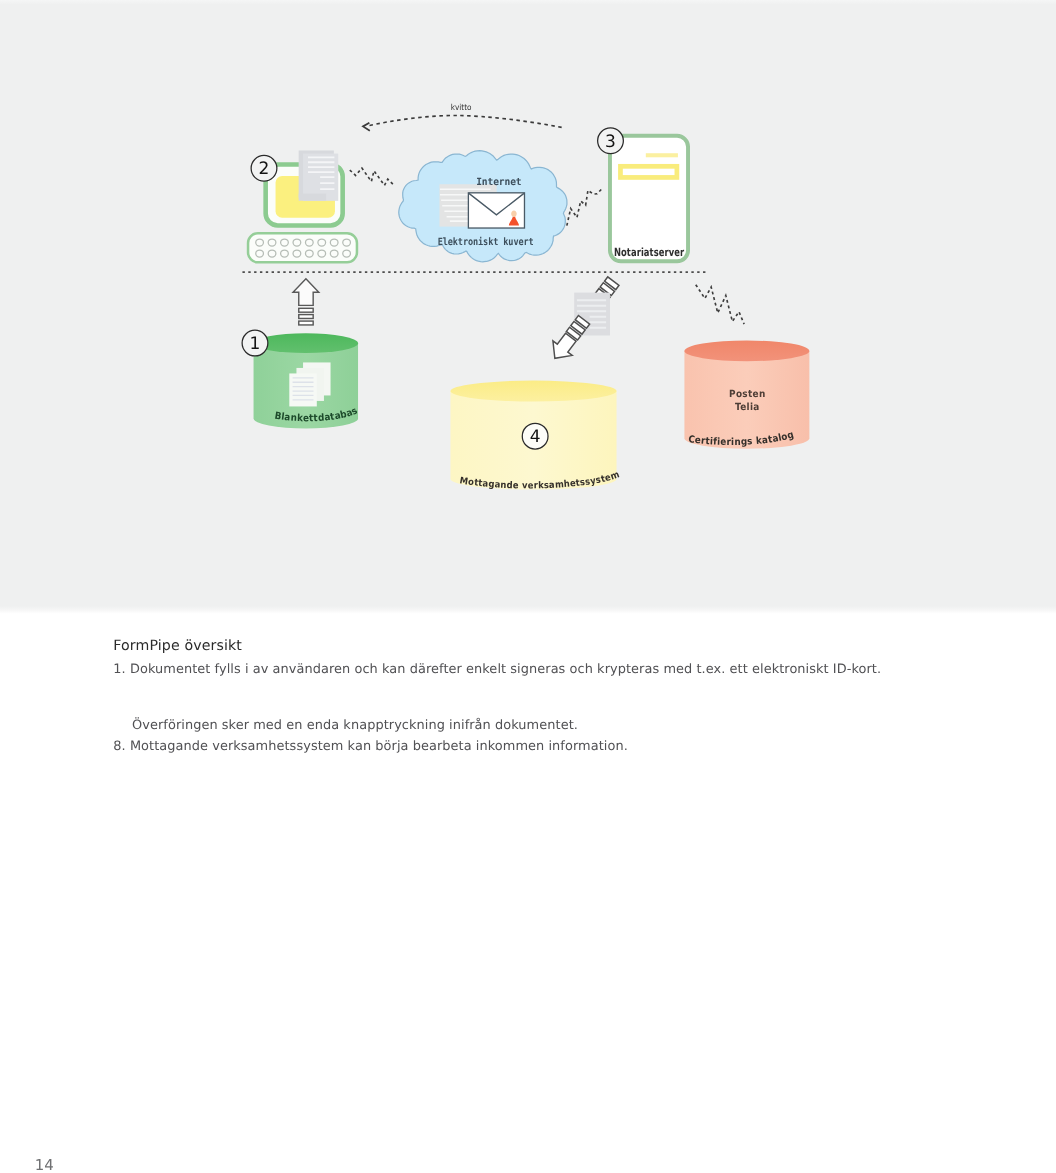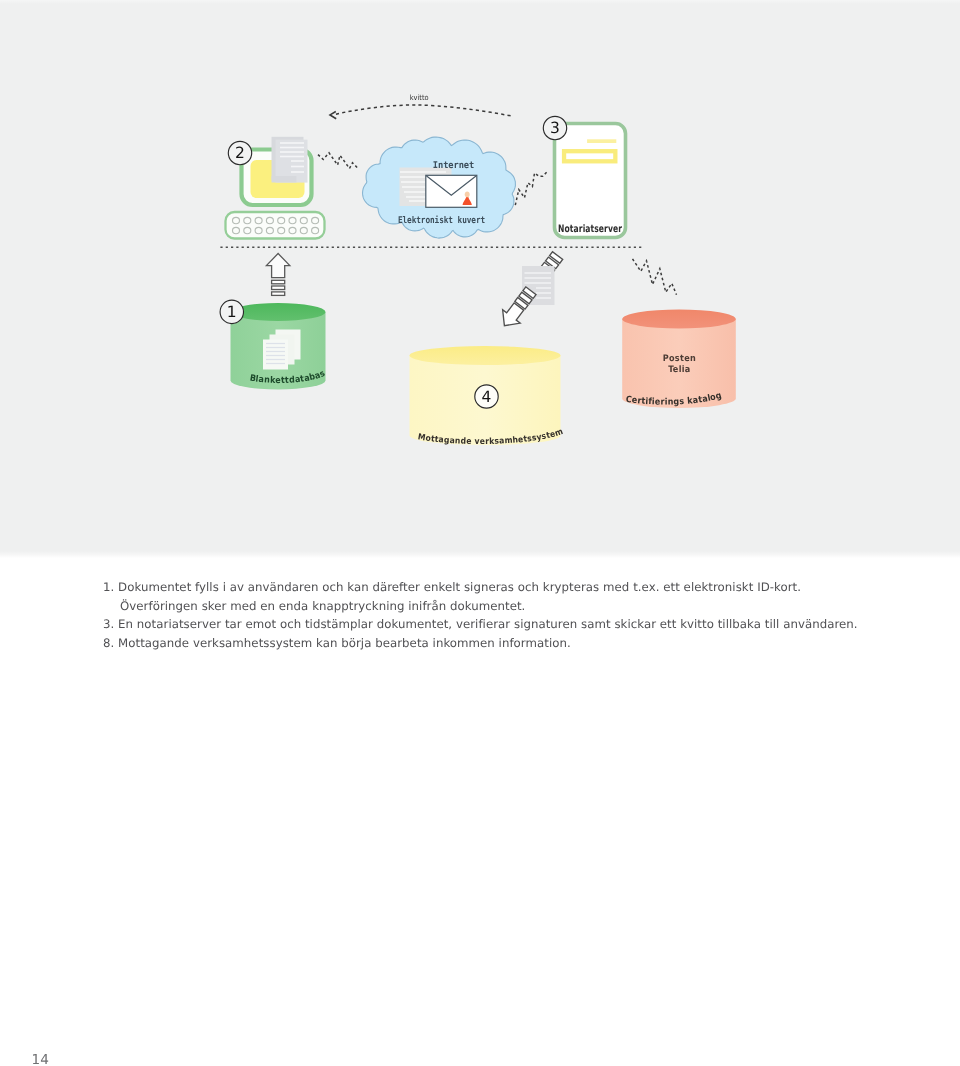--- a/index.html
+++ b/index.html
@@ -5,21 +5,21 @@
   html,body{margin:0;padding:0;}
   body{width:960px;height:1066px;background:#fff;font-family:"DejaVu Sans",sans-serif;overflow:hidden;-webkit-font-smoothing:antialiased;text-rendering:geometricPrecision;}
   .page{position:relative;width:960px;height:1066px;}
   .page{filter:opacity(1);}
   .diagram{filter:opacity(1);}
   .gray-band{position:absolute;left:0;top:0;width:960px;height:558px;background:linear-gradient(to bottom,#f5f6f6 0px,#eff0f0 4px,#eff0f0 548px,#eff0f0 551px,#f7f7f7 555px,#ffffff 558px);}
   .diagram{position:absolute;left:0;top:0;width:960px;height:556px;}
   .body-text{position:absolute;left:103px;top:578px;width:820px;}
   .title{font-size:12.9px;font-weight:400;color:#2b2b2b;line-height:19.3px;letter-spacing:0.1px;margin-bottom:1.5px;}
   .list-item{font-size:11.75px;color:#515154;line-height:18.6px;letter-spacing:0.05px;white-space:nowrap;}
-  .list-item.indent{padding-left:17px;}
+  .list-item.indent{padding-left:17px;margin-top:33px;}
   .dlabel{font-family:"DejaVu Sans Mono",monospace;font-size:9.2px;font-weight:bold;letter-spacing:-0.1px;fill:#3d4f5c;}
   .xs2{transform-box:fill-box;transform-origin:left;transform:scaleX(0.83);}
   .xsq{transform-box:fill-box;transform-origin:center;transform:scaleX(0.845);}
   .xwide{transform-box:fill-box;transform-origin:center;transform:scaleX(0.95);}
   .clabel{font-family:"DejaVu Sans Condensed","DejaVu Sans",sans-serif;font-size:8.9px;font-weight:bold;letter-spacing:0.2px;fill:#35302b;}
   .clabel.green{fill:#1d4a2b;}
   .badgenum{font-family:"DejaVu Sans",sans-serif;font-size:15.5px;fill:#141414;-webkit-font-smoothing:antialiased;shape-rendering:geometricPrecision;}
   .kvitto{font-family:"DejaVu Sans Condensed","DejaVu Sans",sans-serif;font-size:7.4px;fill:#333;}
   .clabel.small{font-size:8.5px;letter-spacing:0.2px;}
   .clabel.plain{fill:#4d3d35;font-size:9.0px;letter-spacing:0.3px;}
@@ -221,19 +221,19 @@
         <rect x="587.1" y="139.3" width="29.2" height="3.7" fill="#fbf0a0"></rect>
         <rect x="564.05" y="151.2" width="51.3" height="10.1" fill="none" stroke="#f9ec7c" stroke-width="4.3"></rect>
         <text class="dlabel dark xs2" x="558.1" y="232.3">Notariatserver</text>
         <circle cx="555" cy="128" r="11.7" fill="#f2f3f3" stroke="#2b2b2b" stroke-width="1.15"></circle>
         <text x="555" y="133.2" text-anchor="middle" class="badgenum">3</text>
       </g>
 
     </g>
   </svg>
   <div class="body-text">
+    <div class="title">FormPipe översikt</div>
     <div class="list-item">1. Dokumentet fylls i av användaren och kan därefter enkelt signeras och krypteras med t.ex. ett elektroniskt ID-kort.</div>
     <div class="list-item indent">Överföringen sker med en enda knapptryckning inifrån dokumentet.</div>
-    <div class="list-item">3. En notariatserver tar emot och tidstämplar dokumentet, verifierar signaturen samt skickar ett kvitto tillbaka till användaren.</div>
     <div class="list-item">8. Mottagande verksamhetssystem kan börja bearbeta inkommen information.</div>
   </div>
   <div class="pagenum">14</div>
 </div>
 
 </body></html>

